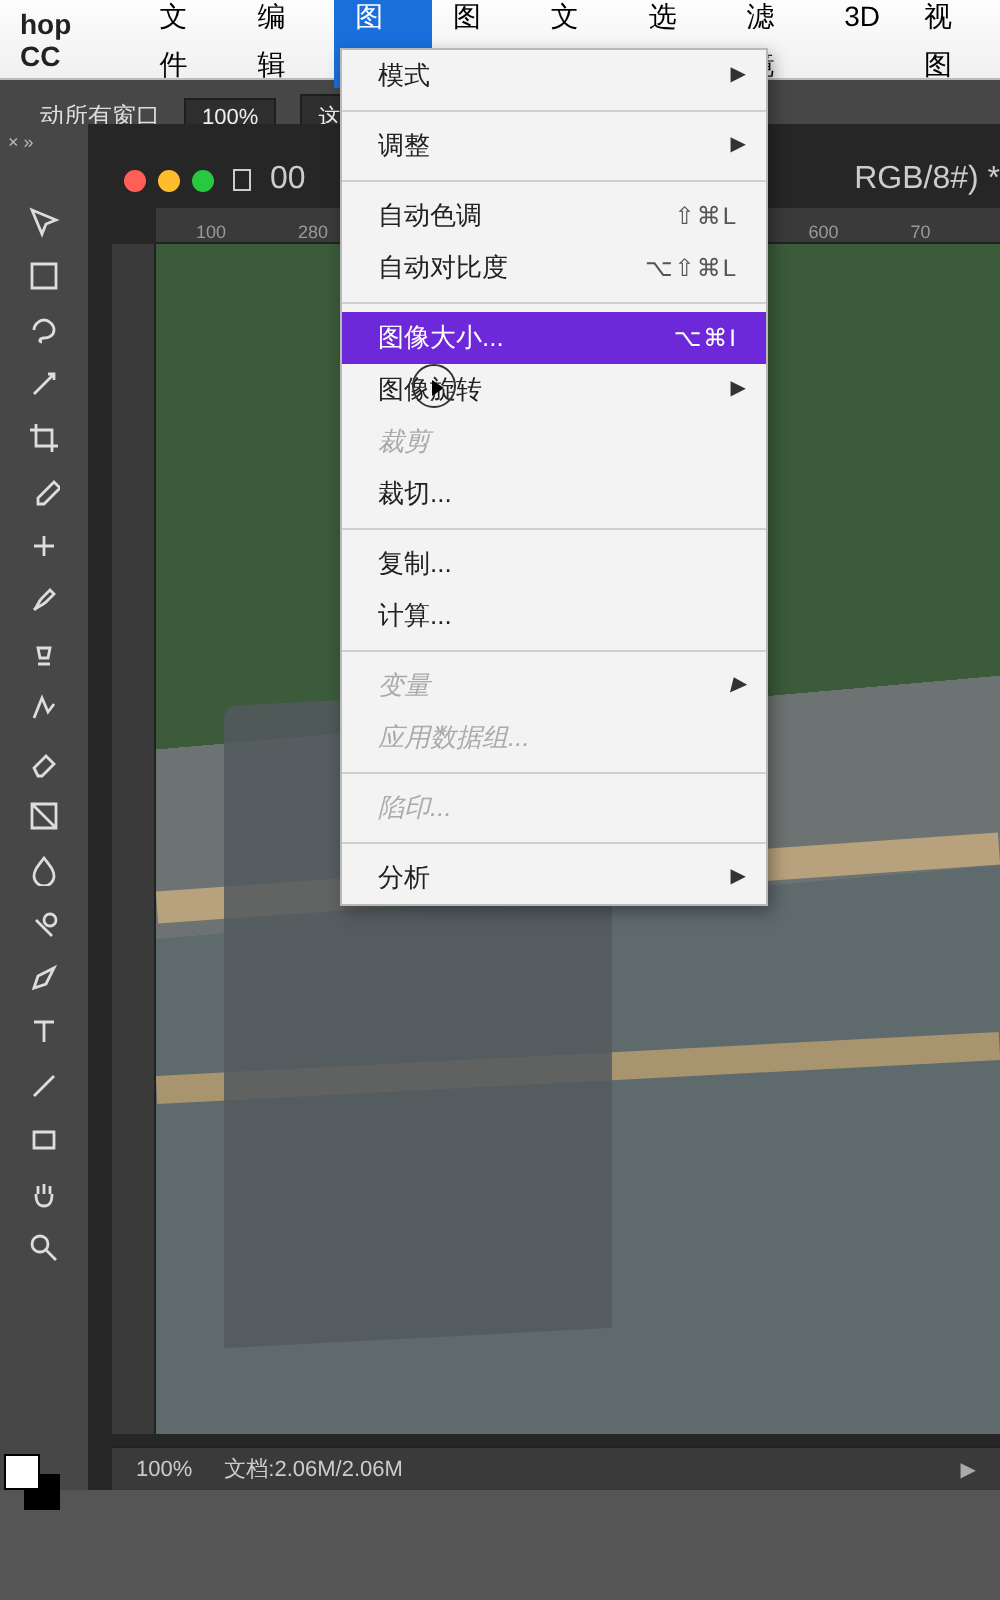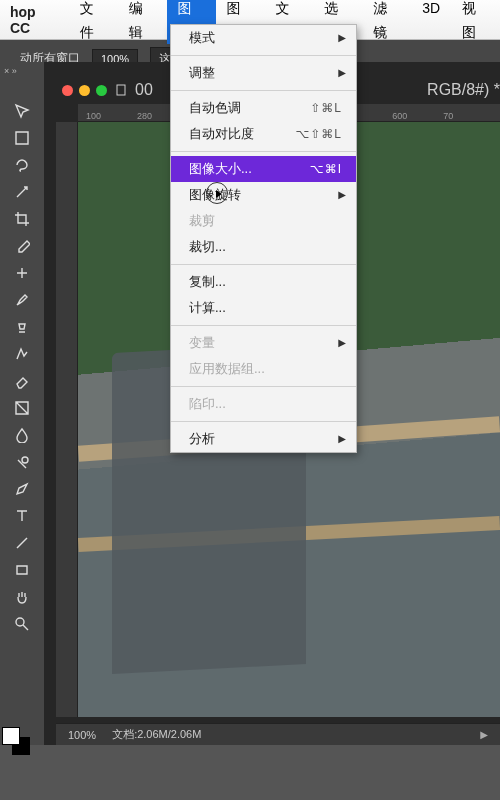--- a/index.html
+++ b/index.html
@@ -13,41 +13,41 @@
 .workspace { position:absolute; top:62px; left:0; right:0; bottom:55px; background:#262626; }
 .sidebar { position:absolute; left:0; top:0; bottom:0; width:44px; background:#474747; display:flex; flex-direction:column; align-items:center; padding-top:40px; gap:8px; }
 .sidebar .lbl { position:absolute; top:4px; left:4px; font-size:9px; color:#bbb; }
 .tool { width:18px; height:18px; display:flex; align-items:center; justify-content:center; }
 .tool svg { width:16px; height:16px; stroke:#ddd; fill:none; stroke-width:1.4; }
 .doc { position:absolute; left:56px; top:14px; right:0; bottom:0; }
 .tab { height:28px; display:flex; align-items:center; gap:8px; color:#ccc; font-size:16px; padding-left:6px; }
 .traffic { display:flex; gap:6px; }
 .dot { width:11px; height:11px; border-radius:50%; }
 .dr { background:#ff5f57; } .dy { background:#ffbd2e; } .dg { background:#28c940; }
-.ruler-h { position:absolute; top:28px; left:22px; right:0; height:18px; background:#3a3a3a; display:flex; font-size:9px; color:#999; align-items:flex-end; padding-left:8px; gap:36px; border-bottom:1px solid #222; }
+.ruler-h { position:absolute; top:28px; left:22px; right:0; height:18px; background:#3a3a3a; display:flex; font-size:9px; color:#999; align-items:flex-end; padding-left:20px; gap:36px; border-bottom:1px solid #222; }
 .ruler-v { position:absolute; top:46px; left:0; width:22px; bottom:28px; background:#3a3a3a; border-right:1px solid #222; }
 .canvas { position:absolute; top:46px; left:22px; right:0; bottom:28px; overflow:hidden; }
 .photo { width:100%; height:100%; background:
   radial-gradient(circle at 46% 8%, #c9a6a0 0 60px, transparent 62px),
   linear-gradient(175deg,#3b5b3a 0 40%,#6d7372 40% 55%,#5f6a6d 55% 100%);
   position:relative; }
 .photo::after { content:""; position:absolute; top:38%; left:8%; width:46%; height:54%; background:#52595e; transform:skewY(-3deg); border-radius:6px 6px 0 0; opacity:.85; }
 .photo .rail { position:absolute; top:52%; left:0; right:0; height:16px; background:#b7a27d; transform:rotate(-4deg); }
 .photo .rail2 { position:absolute; top:68%; left:0; right:0; height:14px; background:#a8946f; transform:rotate(-3deg); }
 .cursor { position:absolute; top:182px; left:206px; width:22px; height:22px; border:1.5px solid #333; border-radius:50%; pointer-events:none; z-index:60; }
 .cursor::after { content:""; position:absolute; left:9px; top:7px; width:0; height:0; border-left:6px solid #000; border-top:4px solid transparent; border-bottom:4px solid transparent; }
 .status { position:absolute; left:0; right:0; bottom:0; height:22px; background:#3a3a3a; color:#ccc; font-size:11px; display:flex; align-items:center; gap:16px; padding:0 12px; border-top:1px solid #222; }
 .status .tri { margin-left:auto; font-size:10px; color:#aaa; }
-.dropdown { position:absolute; left:170px; top:24px; width:187px; background:#f3f3f3; border:1px solid #b8b8b8; box-shadow:2px 3px 8px rgba(0,0,0,.35); z-index:50; font-size:13px; color:#222; }
+.dropdown { position:absolute; left:170px; top:24px; width:214px; background:#f3f3f3; border:1px solid #b8b8b8; box-shadow:2px 3px 8px rgba(0,0,0,.35); z-index:50; font-size:13px; color:#222; }
 .dm { display:flex; align-items:center; padding:4px 14px 4px 18px; line-height:18px; cursor:default; position:relative; }
 .dm .sc { margin-left:auto; font-size:12px; color:#555; letter-spacing:1px; }
 .dm .arr { position:absolute; right:10px; font-size:10px; color:#333; }
 .dm.sel { background:#6d28d9; color:#fff; }
 .dm.sel .sc { color:#fff; }
-.dm.dis { color:#aaa; }
+.dm.dis { color:#aaa;font-style:italic; }
 .sep { height:1px; background:#d0d0d0; margin:4px 0; }
 .swatches { position:absolute; left:2px; bottom:18px; width:40px; }
 .sw { width:18px; height:18px; border:1px solid #000; position:absolute; }
 .sw.f { background:#fff; left:0; top:0; z-index:2; }
 .sw.b { background:#000; left:10px; top:10px; }
 </style>
 </head>
 <body>
 
 <div class="menubar">

